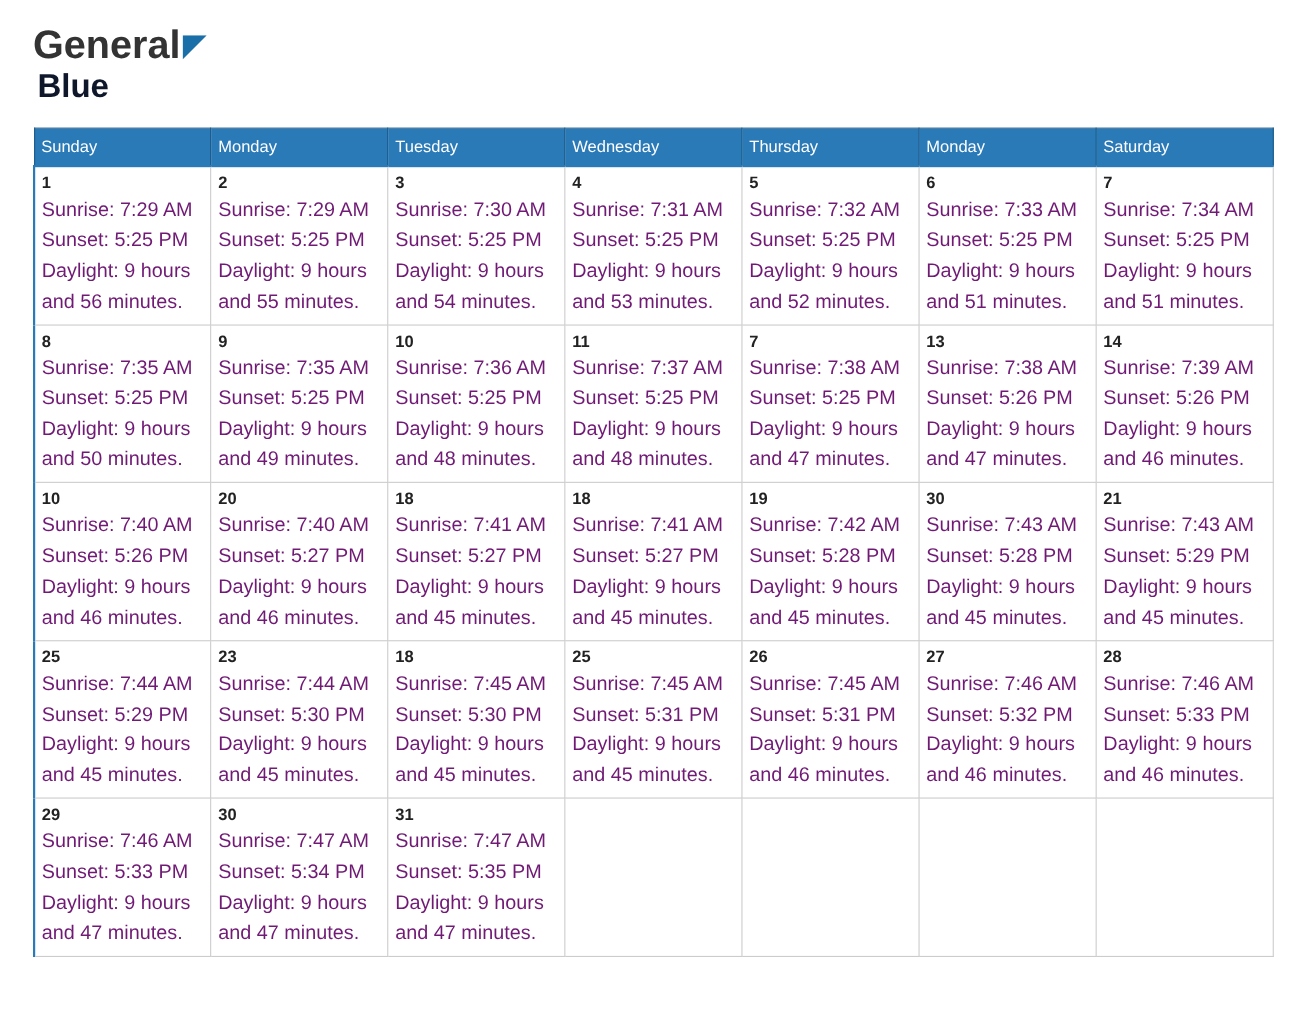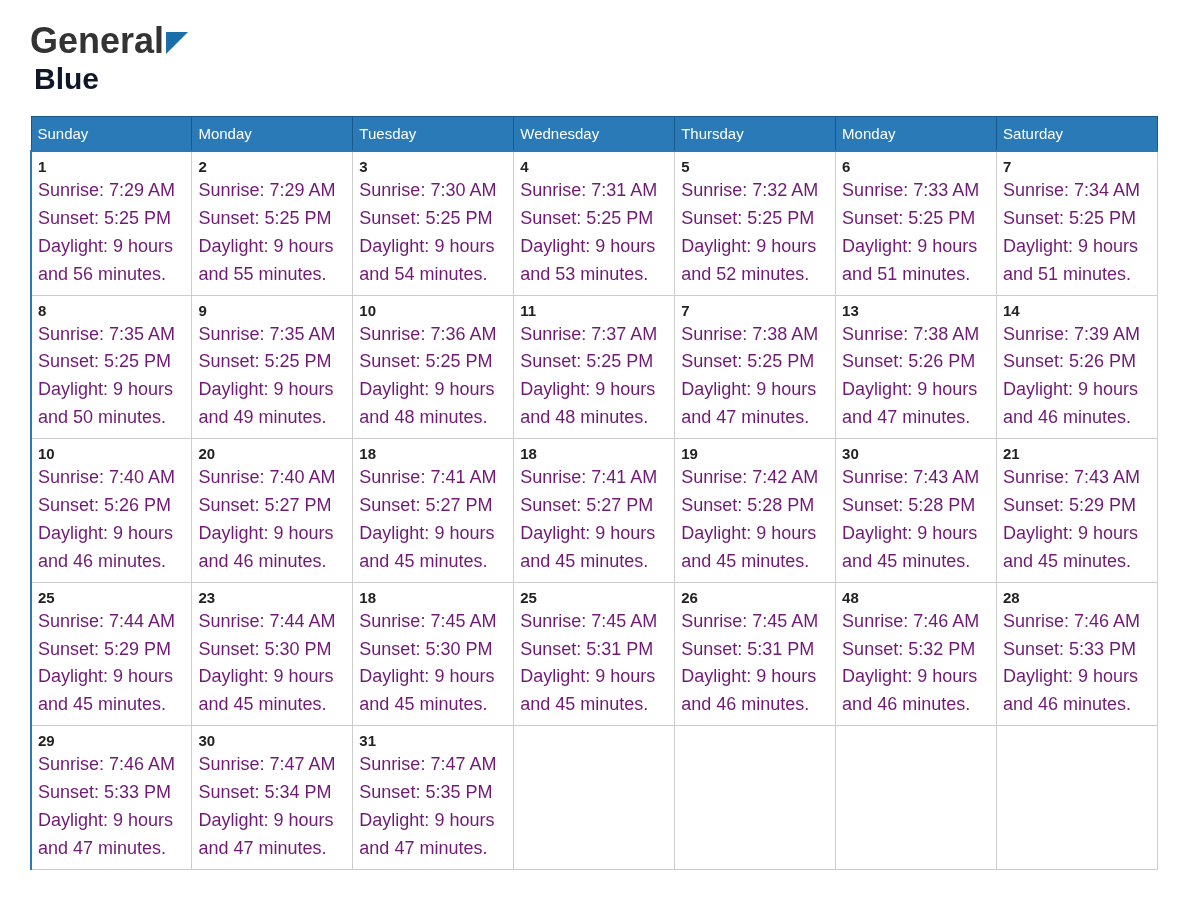--- a/index.html
+++ b/index.html
@@ -168,21 +168,21 @@
         <td><span class="day-num">25</span>
 <span class="day-info">Sunrise: 7:44 AM<br>Sunset: 5:29 PM<br>Daylight: 9 hours<br>and 45 minutes.</span></td>
         <td><span class="day-num">23</span>
 <span class="day-info">Sunrise: 7:44 AM<br>Sunset: 5:30 PM<br>Daylight: 9 hours<br>and 45 minutes.</span></td>
         <td><span class="day-num">18</span>
 <span class="day-info">Sunrise: 7:45 AM<br>Sunset: 5:30 PM<br>Daylight: 9 hours<br>and 45 minutes.</span></td>
         <td><span class="day-num">25</span>
 <span class="day-info">Sunrise: 7:45 AM<br>Sunset: 5:31 PM<br>Daylight: 9 hours<br>and 45 minutes.</span></td>
         <td><span class="day-num">26</span>
 <span class="day-info">Sunrise: 7:45 AM<br>Sunset: 5:31 PM<br>Daylight: 9 hours<br>and 46 minutes.</span></td>
-        <td><span class="day-num">48</span>
+        <td><span class="day-num">27</span>
 <span class="day-info">Sunrise: 7:46 AM<br>Sunset: 5:32 PM<br>Daylight: 9 hours<br>and 46 minutes.</span></td>
         <td><span class="day-num">28</span>
 <span class="day-info">Sunrise: 7:46 AM<br>Sunset: 5:33 PM<br>Daylight: 9 hours<br>and 46 minutes.</span></td>
       </tr>
       <tr>
         <td><span class="day-num">29</span>
 <span class="day-info">Sunrise: 7:46 AM<br>Sunset: 5:33 PM<br>Daylight: 9 hours<br>and 47 minutes.</span></td>
         <td><span class="day-num">30</span>
 <span class="day-info">Sunrise: 7:47 AM<br>Sunset: 5:34 PM<br>Daylight: 9 hours<br>and 47 minutes.</span></td>
         <td><span class="day-num">31</span>

